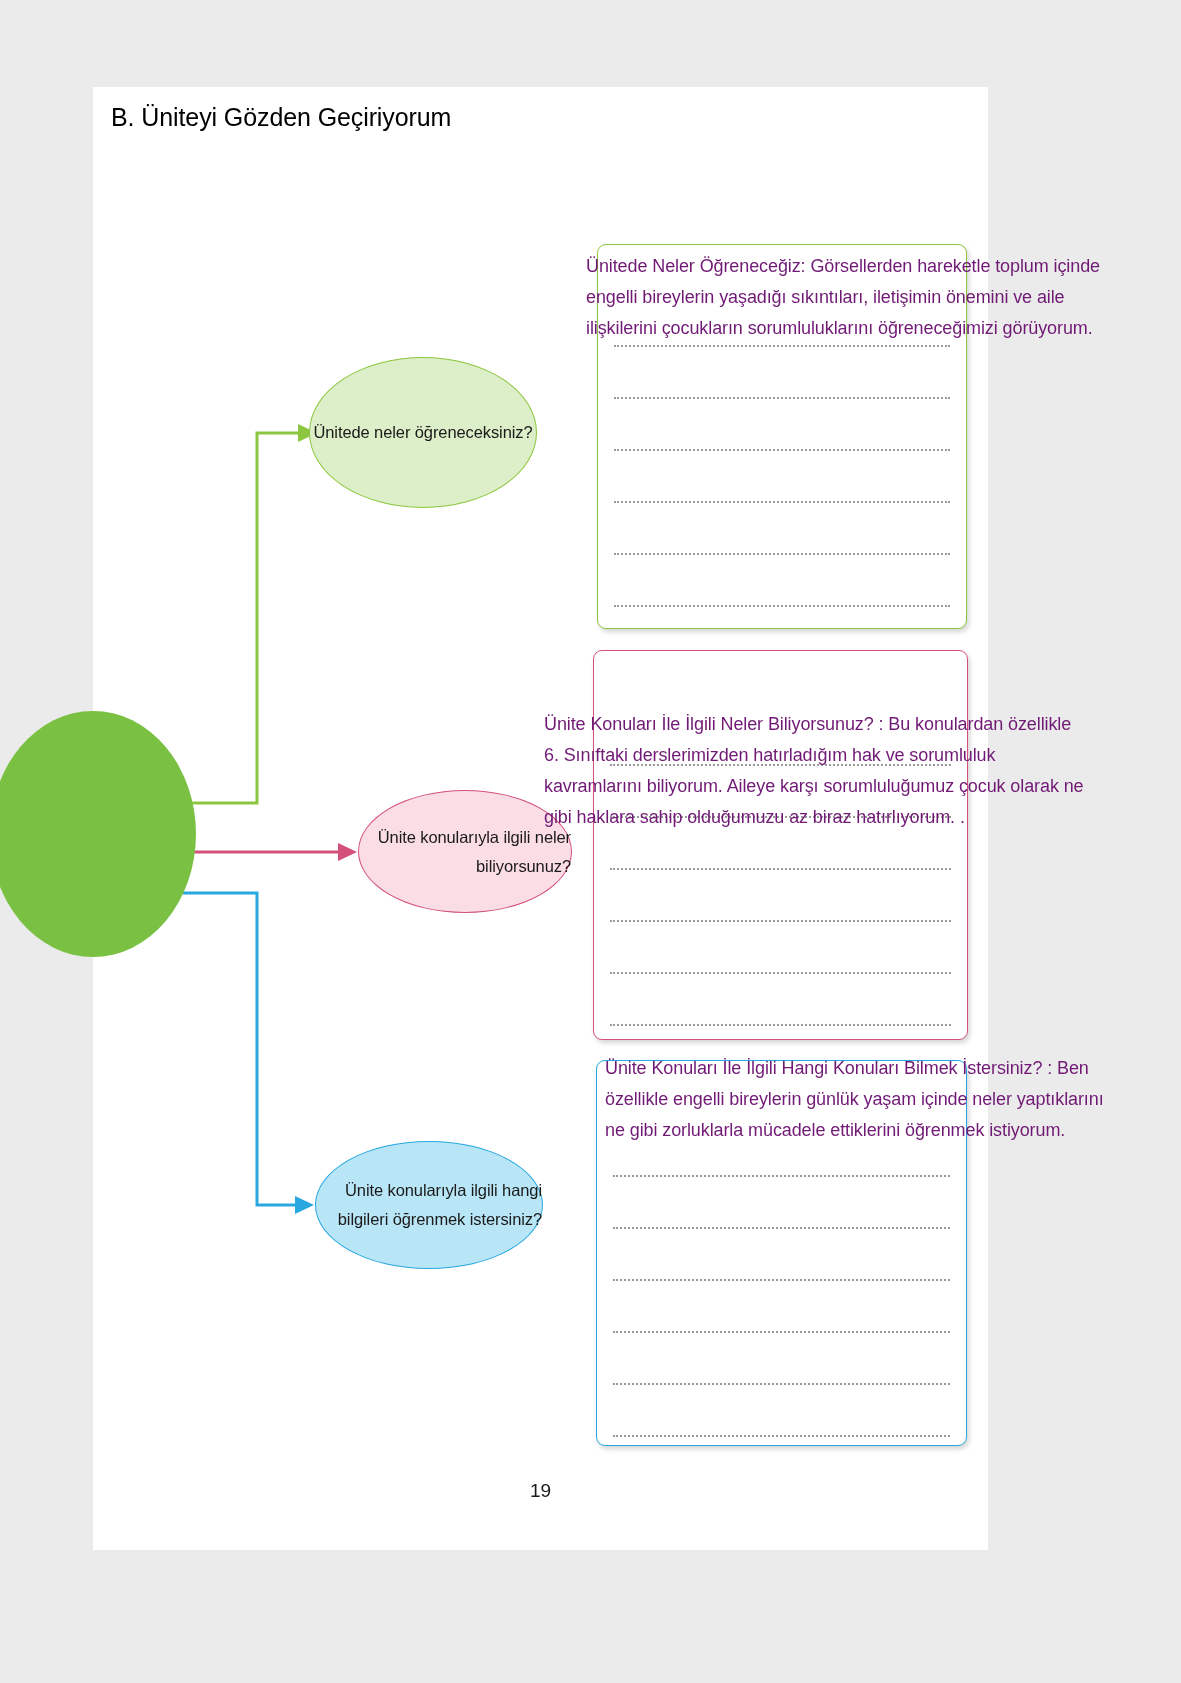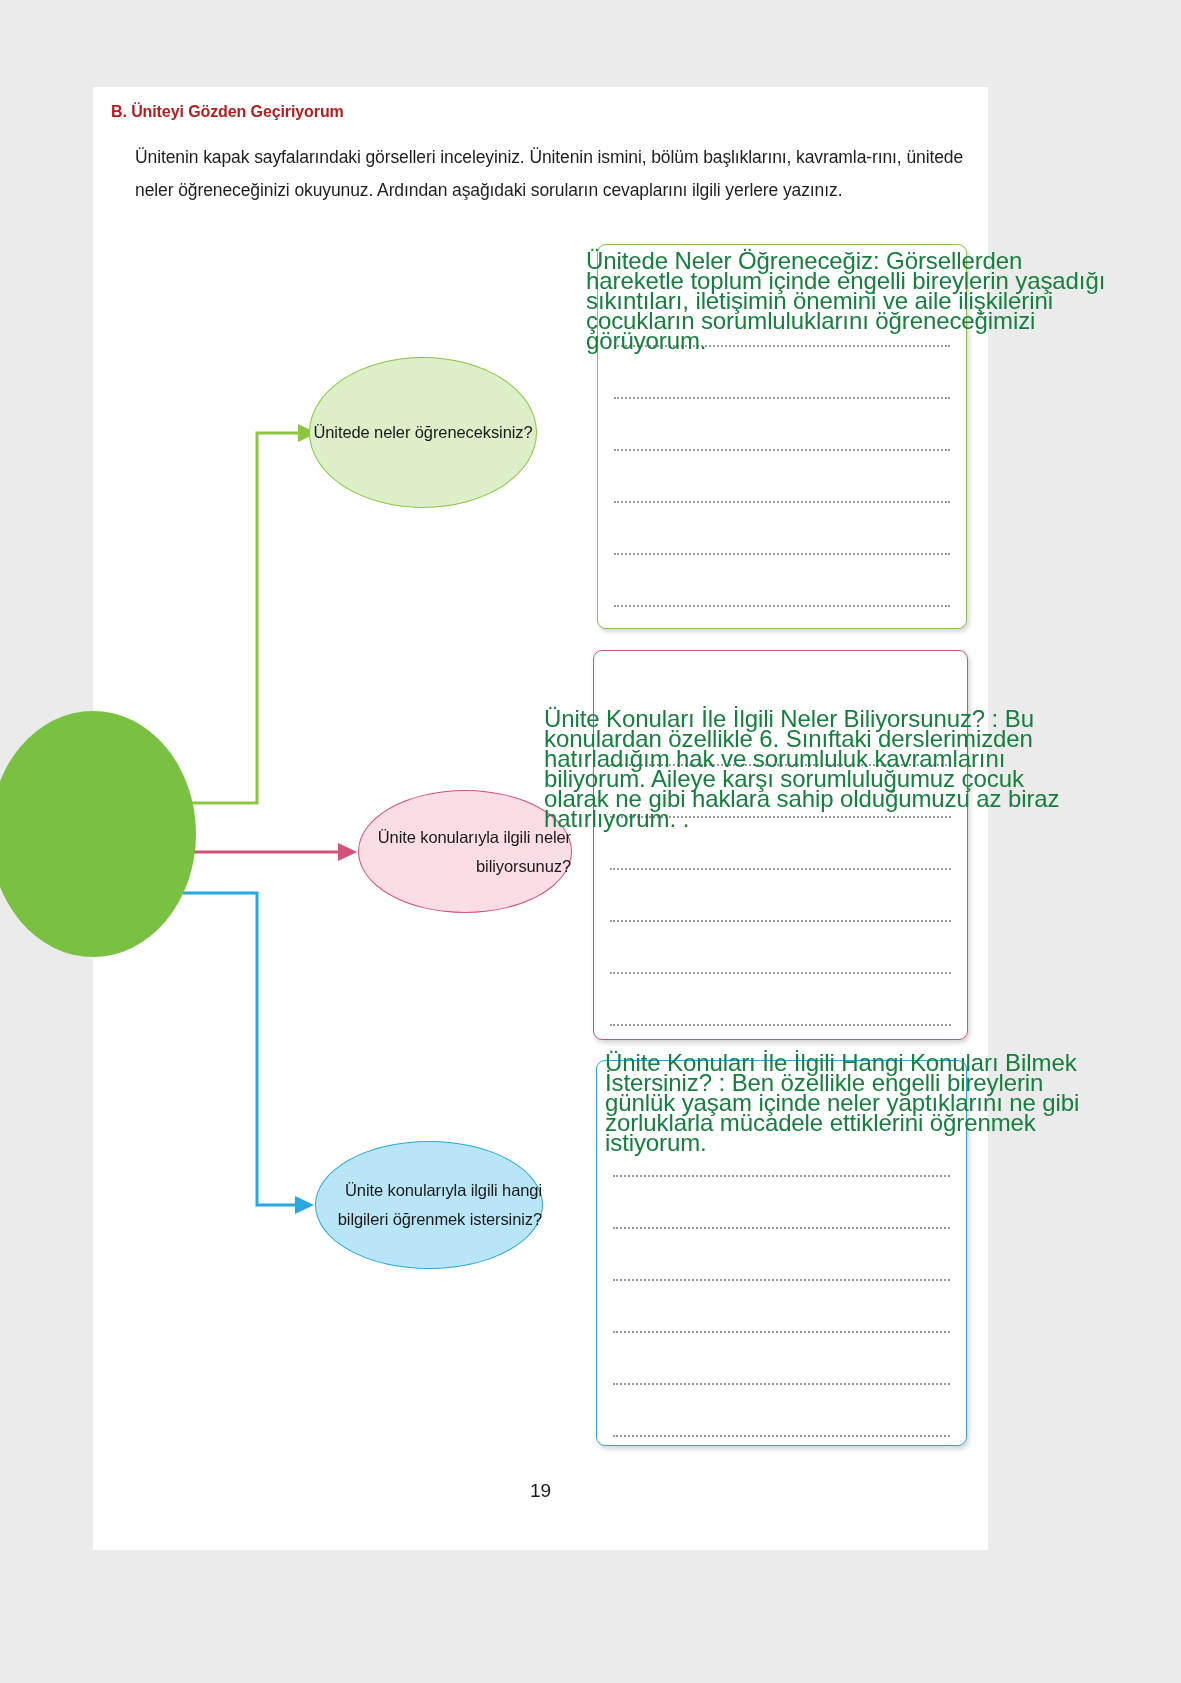--- a/index.html
+++ b/index.html
@@ -17,23 +17,23 @@
     width: 895px;
     height: 1463px;
     background: #ffffff;
   }
 
   
   .heading {
     position: absolute;
     left: 18px;
     top: 16px;
-    font-size: 16px;
-    font-weight: bold;
-    color: #b91c1c;
+    font-size: 25px;
+    font-weight: normal;
+    color: #000000;
     letter-spacing: -0.1px;
   }
   .intro {
     position: absolute;
     left: 42px;
     top: 54px;
     width: 836px;
     font-size: 17.5px;
     line-height: 33px;
     color: #1f1f1f;
@@ -108,23 +108,23 @@
     position: absolute;
     left: 16px;
     right: 16px;
     border-bottom: 2px dotted #9a9a9a;
     height: 0;
   }
 
   
   .answer {
     position: absolute;
-    color: #15803d;
-    font-size: 24px;
-    line-height: 20px;
+    color: #701a75;
+    font-size: 18px;
+    line-height: 31px;
     letter-spacing: -0.1px;
     white-space: pre-wrap;
   }
   .answer-1 { left: 586px; top: 251px; width: 520px; }
   .answer-2 { left: 544px; top: 676px; width: 545px; margin-top: 33px; }
   .answer-3 { left: 605px; top: 1053px; width: 505px; }
 
   
   .page-number {
     position: absolute;
@@ -135,21 +135,20 @@
     font-size: 19px;
     color: #1a1a1a;
   }
 </style>
 </head>
 <body>
 
 <div id="page">
 
   <div class="heading">B. Üniteyi Gözden Geçiriyorum</div>
-  <div class="intro">Ünitenin kapak sayfalarındaki görselleri inceleyiniz. Ünitenin ismini, bölüm başlıklarını, kavramla-rını, ünitede neler öğreneceğinizi okuyunuz. Ardından aşağıdaki soruların cevaplarını ilgili yerlere yazınız.</div>
 
   <svg id="connectors" viewBox="0 0 895 1463">
 
     <path d="M 90 716 L 164 716 L 164 346 L 205 346" fill="none" stroke="#8cc63f" stroke-width="3"></path>
     <polygon points="205,337 224,346 205,355" fill="#8cc63f"></polygon>
 
     <path d="M 92 765 L 245 765" fill="none" stroke="#d4517a" stroke-width="3"></path>
     <polygon points="245,756 264,765 245,774" fill="#d4517a"></polygon>
 
     <path d="M 90 806 L 164 806 L 164 1118 L 202 1118" fill="none" stroke="#29a8e0" stroke-width="3"></path>

